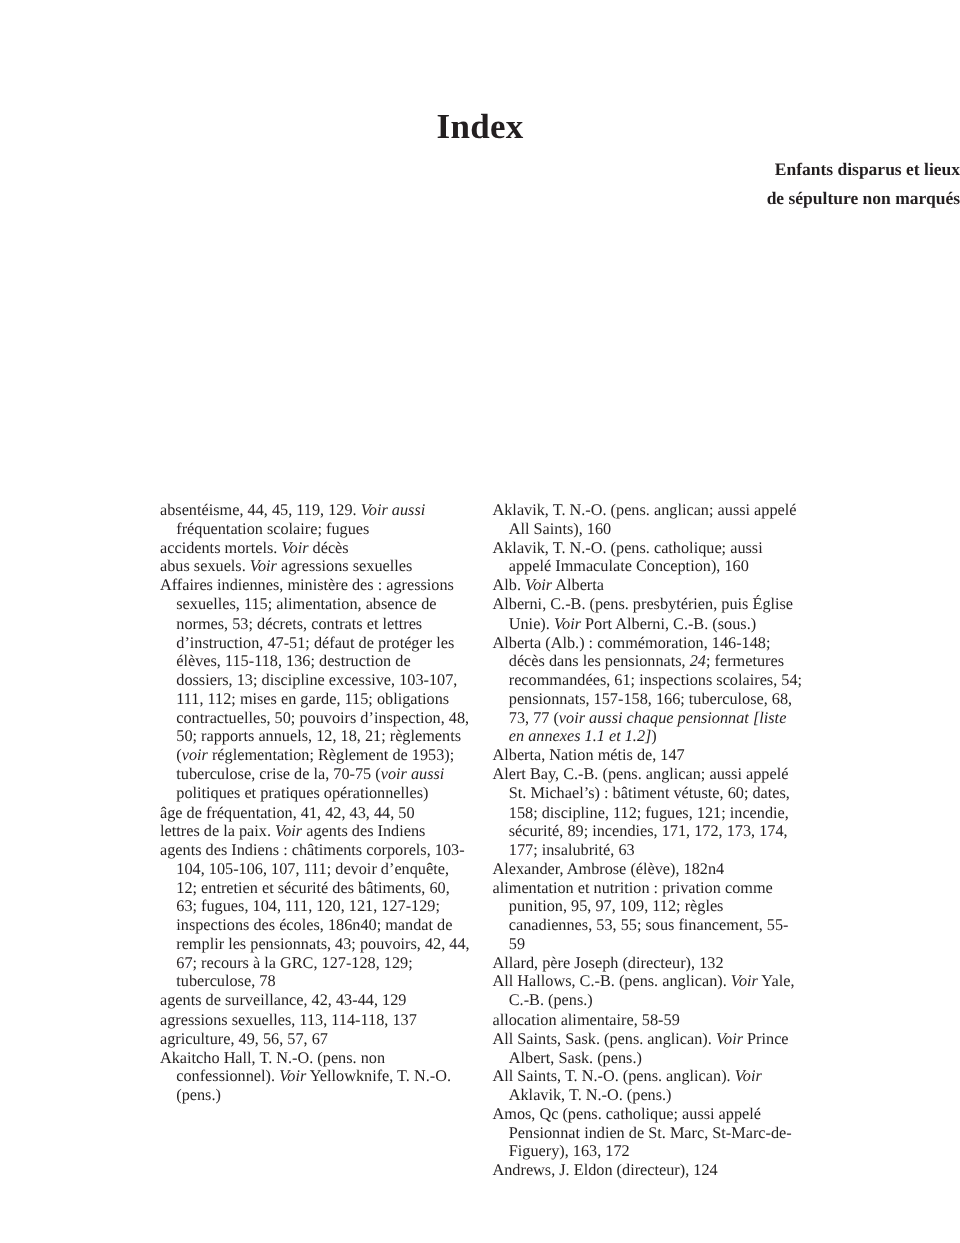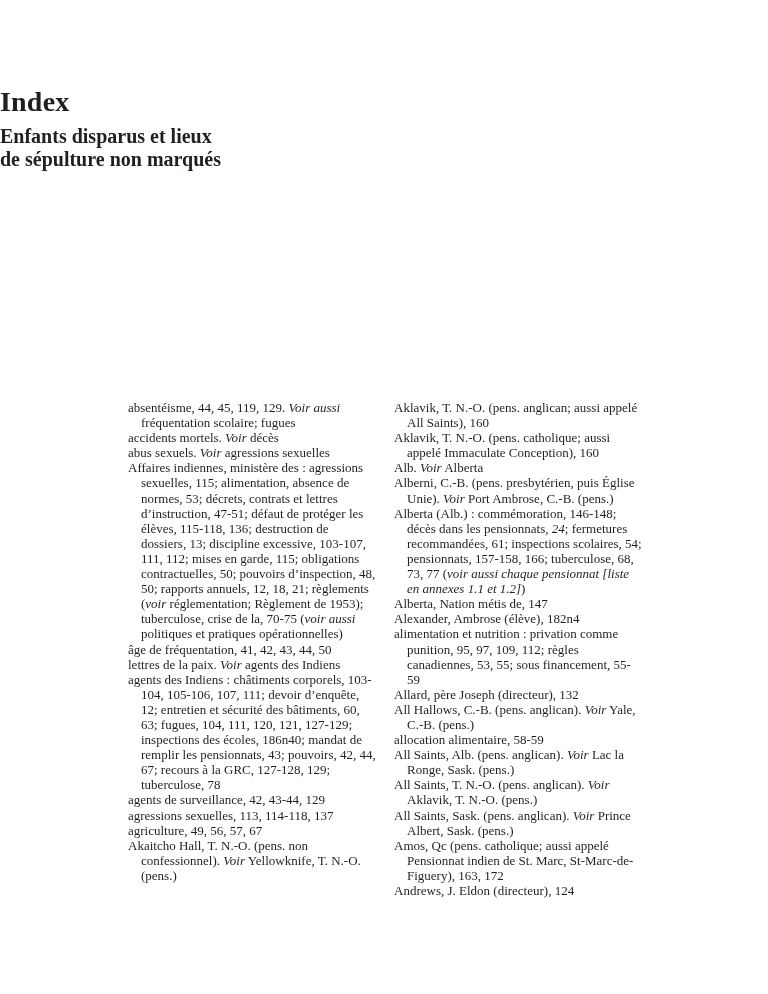--- a/index.html
+++ b/index.html
@@ -12,30 +12,30 @@
   .page {
     position: relative;
     width: 768px;
     height: 994px;
     background: #ffffff;
     color: #231f20;
     font-family: "Liberation Serif", "DejaVu Serif", serif;
   }
   .page-title {
     margin-top: 86px;
-    text-align: left;
+    text-align: center;
     font-size: 28px;
     line-height: 32px;
     font-weight: bold;
     letter-spacing: 0.2px;
   }
   .page-subtitle {
     margin-top: 7px;
-    text-align: left;
-    font-size: 20px;
+    text-align: right;
+    font-size: 14px;
     line-height: 23px;
     font-weight: bold;
   }
   .columns {
     position: absolute;
     top: 314px;
     left: 128px;
     right: 126px;
     display: flex;
     gap: 18px;
@@ -73,28 +73,28 @@
         <p class="entry"><span>agents des Indiens : châtiments corporels, 103-104, 105-106, 107, 111; devoir d’enquête, 12; entretien et sécurité des bâtiments, 60, 63; fugues, 104, 111, 120, 121, 127-129; inspections des écoles, 186n40; mandat de remplir les pensionnats, 43; pouvoirs, 42, 44, 67; recours à la GRC, 127-128, 129; tuberculose, 78</span></p>
         <p class="entry"><span>agents de surveillance, 42, 43-44, 129</span></p>
         <p class="entry"><span>agressions sexuelles, 113, 114-118, 137</span></p>
         <p class="entry"><span>agriculture, 49, 56, 57, 67</span></p>
         <p class="entry"><span>Akaitcho Hall, T. N.-O. (pens. non confessionnel). </span><i>Voir</i><span> Yellowknife, T. N.-O. (pens.)</span></p>
       </div>
     <div class="col" id="col-right">
         <p class="entry"><span>Aklavik, T. N.-O. (pens. anglican; aussi appelé All Saints), 160</span></p>
         <p class="entry"><span>Aklavik, T. N.-O. (pens. catholique; aussi appelé Immaculate Conception), 160</span></p>
         <p class="entry"><span>Alb. </span><i>Voir</i><span> Alberta</span></p>
-        <p class="entry"><span>Alberni, C.-B. (pens. presbytérien, puis Église Unie). </span><i>Voir</i><span> Port Ambrose, C.-B. (pens.)</span></p>
+        <p class="entry"><span>Alberni, C.-B. (pens. presbytérien, puis Église Unie). </span><i>Voir</i><span> Port Alberni, C.-B. (sous.)</span></p>
         <p class="entry"><span>Alberta (Alb.) : commémoration, 146-148; décès dans les pensionnats, </span><i>24</i><span>; fermetures recommandées, 61; inspections scolaires, 54; pensionnats, 157-158, 166; tuberculose, 68, 73, 77 (</span><i>voir aussi chaque pensionnat [liste en annexes 1.1 et 1.2]</i><span>)</span></p>
         <p class="entry"><span>Alberta, Nation métis de, 147</span></p>
+        <p class="entry"><span>Alert Bay, C.-B. (pens. anglican; aussi appelé St. Michael’s) : bâtiment vétuste, 60; dates, 158; discipline, 112; fugues, 121; incendie, sécurité, 89; incendies, 171, 172, 173, 174, 177; insalubrité, 63</span></p>
         <p class="entry"><span>Alexander, Ambrose (élève), 182n4</span></p>
         <p class="entry"><span>alimentation et nutrition : privation comme punition, 95, 97, 109, 112; règles canadiennes, 53, 55; sous financement, 55-59</span></p>
         <p class="entry"><span>Allard, père Joseph (directeur), 132</span></p>
         <p class="entry"><span>All Hallows, C.-B. (pens. anglican). </span><i>Voir</i><span> Yale, C.-B. (pens.)</span></p>
         <p class="entry"><span>allocation alimentaire, 58-59</span></p>
-        <p class="entry"><span>All Saints, Alb. (pens. anglican). </span><i>Voir</i><span> Lac la Ronge, Sask. (pens.)</span></p>
+        <p class="entry"><span>All Saints, Sask. (pens. anglican). </span><i>Voir</i><span> Prince Albert, Sask. (pens.)</span></p>
         <p class="entry"><span>All Saints, T. N.-O. (pens. anglican). </span><i>Voir</i><span> Aklavik, T. N.-O. (pens.)</span></p>
-        <p class="entry"><span>All Saints, Sask. (pens. anglican). </span><i>Voir</i><span> Prince Albert, Sask. (pens.)</span></p>
         <p class="entry"><span>Amos, Qc (pens. catholique; aussi appelé Pensionnat indien de St. Marc, St-Marc-de-Figuery), 163, 172</span></p>
         <p class="entry"><span>Andrews, J. Eldon (directeur), 124</span></p>
       </div>
   </div>
 </div>
 
 </body></html>

